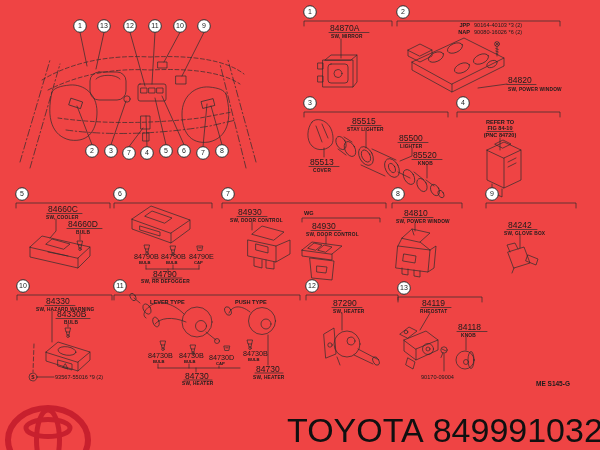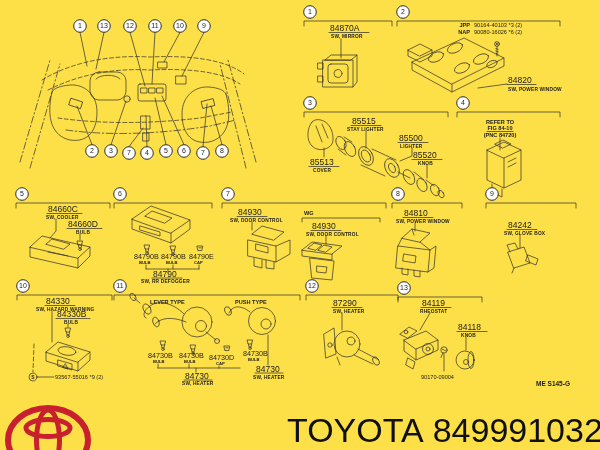--- a/index.html
+++ b/index.html
@@ -1,16 +1,16 @@
 <!DOCTYPE html>
 <html><head>
 <meta charset="utf-8">
 <style>
   html,body{margin:0;padding:0;background:#ffffff;}
-  .page{width:600px;height:450px;position:relative;background:#fde047;overflow:hidden;
+  .page{width:600px;height:450px;position:relative;background:#ef4444;overflow:hidden;
         font-family:"Liberation Sans",sans-serif;}
   svg{display:block;}
   .ln{fill:none;stroke:#2d2d2d;stroke-width:1;stroke-linecap:round;stroke-linejoin:round;}
   .thin{stroke-width:0.7;}
   .dash{stroke-dasharray:4 2.5;}
   .dashdot{stroke-dasharray:7 2.5 1.5 2.5;}
   .callout{fill:#fff;stroke:#2d2d2d;stroke-width:1;}
   text{fill:#1c1c1c;font-family:"Liberation Sans",sans-serif;}
   .cnum{font-size:7px;text-anchor:middle;}
   .pn{font-size:7.2px;}

